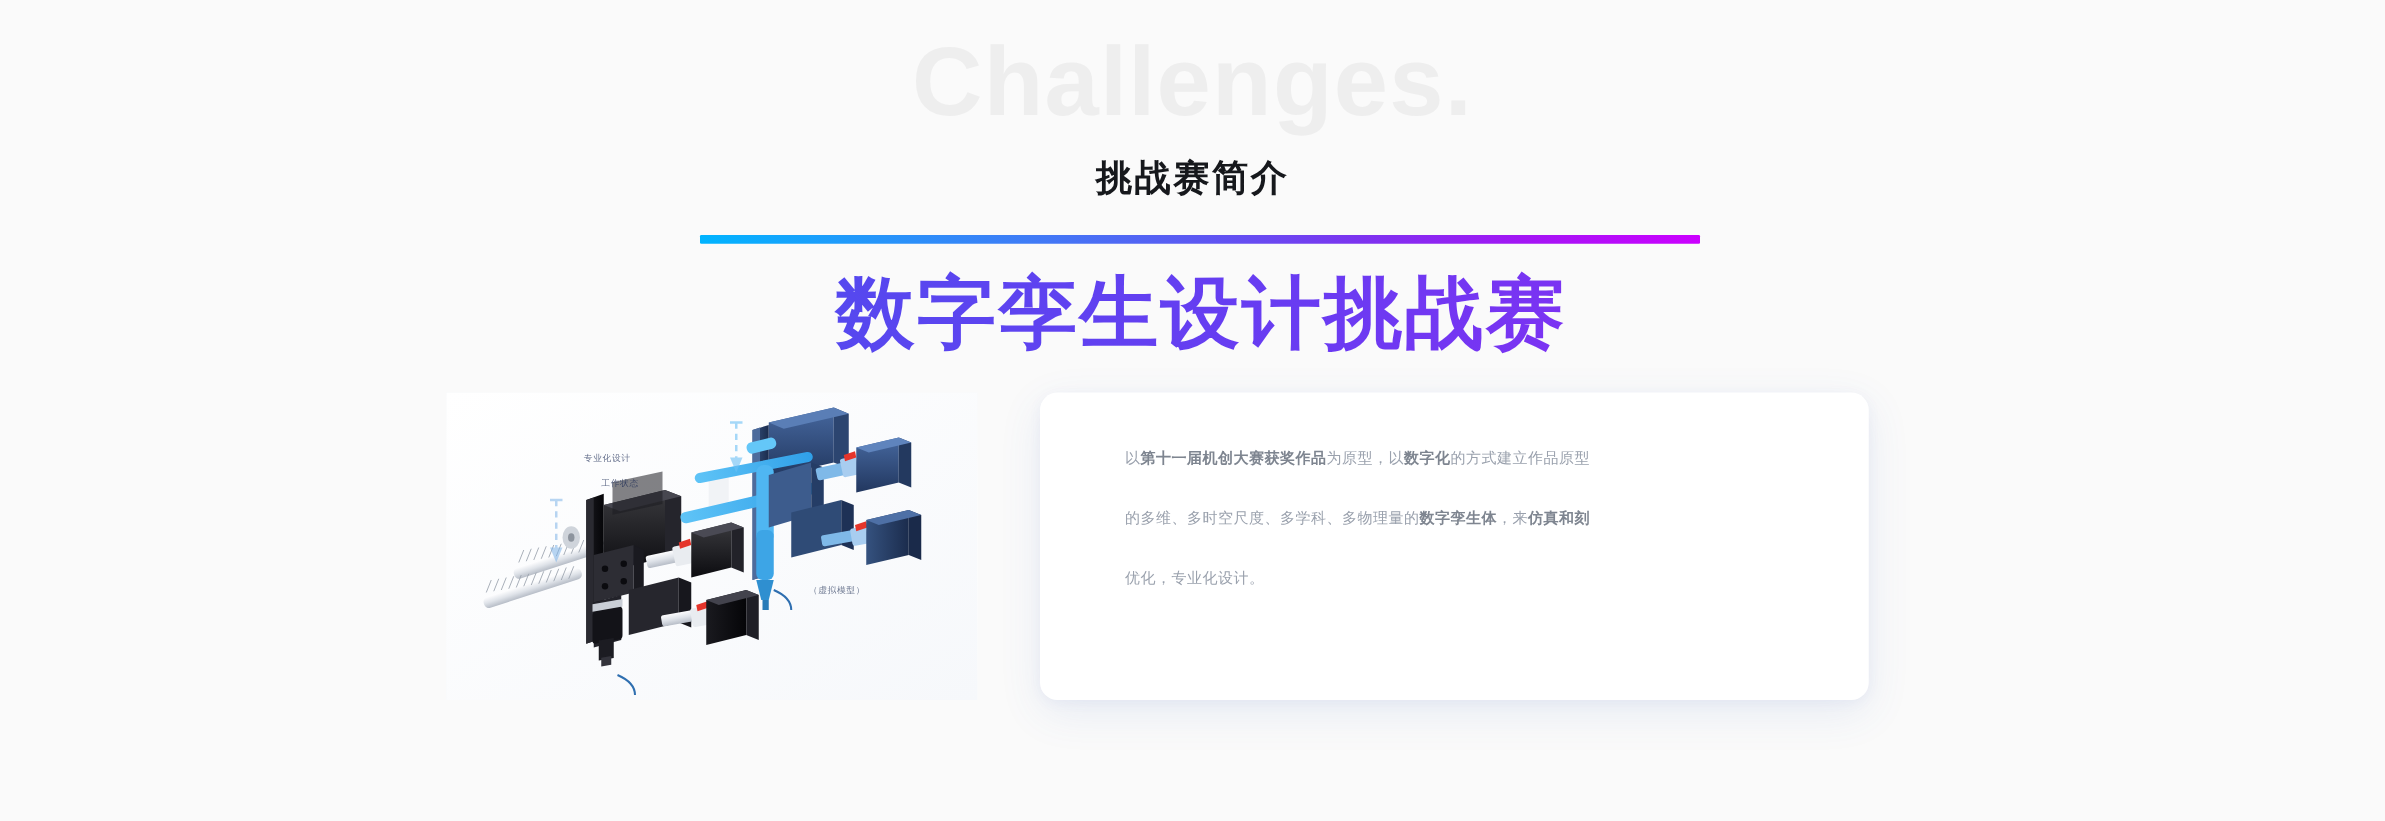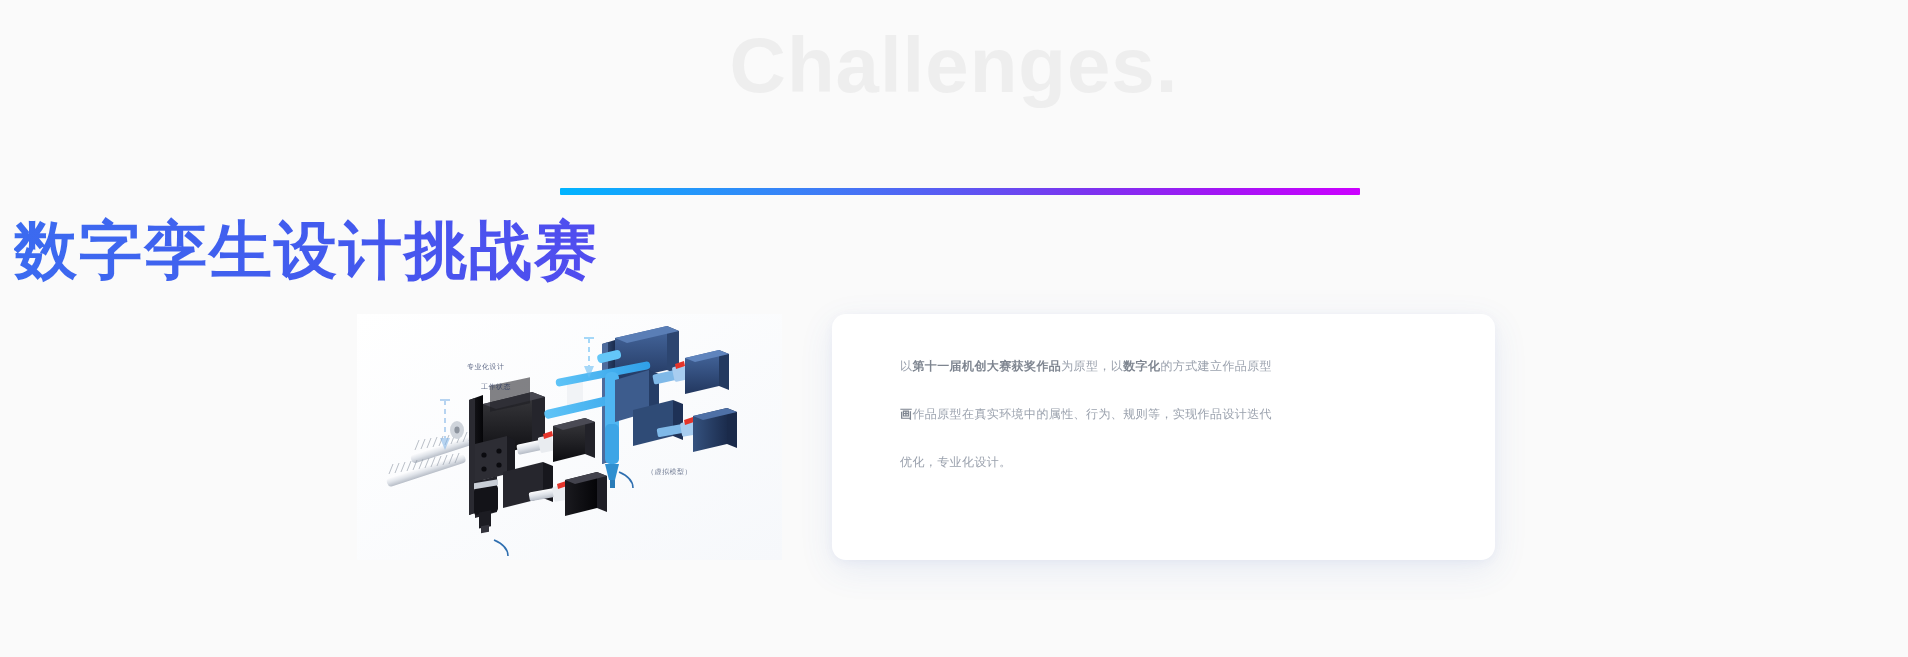--- a/index.html
+++ b/index.html
@@ -42,20 +42,21 @@
     position:absolute;
     left:560px; top:188px;
     width:800px; height:7px;
     border-radius:1px;
     background:linear-gradient(90deg,#00b4ff 0%,#1f9bfb 14%,#3f7bf6 33%,#5c57f2 50%,#7c33ef 66%,#a216f4 82%,#cc00ff 100%);
   }
 
   .main-title {
     position:absolute;
     left:0; right:0; top:214px;
+    text-align:center;
     font-family:"Liberation Serif","DejaVu Serif",serif;
     font-size:63px;
     font-weight:bold;
     letter-spacing:2px;
     line-height:1.18;
     background:linear-gradient(100deg,#3b6bf0 0%,#4359ee 18%,#5747ef 36%,#6a3bf2 55%,#8a2cf3 74%,#a81ff5 90%,#bb18f6 100%);
     -webkit-background-clip:text;
     background-clip:text;
     color:transparent;
     -webkit-text-fill-color:transparent;
@@ -116,20 +117,21 @@
 </style>
 </head>
 <body>
 
 <div class="page">
 
   <div class="header-block">
 
     <div class="watermark">Challenges.</div>
 
+    <div class="section-sub">挑战赛简介</div>
 
     <div class="gradient-rule"></div>
 
     <div class="main-title">数字孪生设计挑战赛</div>
   </div>
 
   <div class="content">
 
     <div class="illustration">
       <svg class="illu-canvas" viewBox="0 0 425 246" preserveAspectRatio="xMidYMid meet">
@@ -286,19 +288,19 @@
       </svg>
 
       <div class="illu-label dark" style="left:110px; top:48px;">专业化设计</div>
       <div class="illu-label dark" style="left:124px; top:68px;">工作状态</div>
       <div class="illu-label mono" style="left:290px; top:153px;">（虚拟模型）</div>
     </div>
 
     <div class="info-card">
       <div class="card-body">
         <div class="card-line"><span>以</span><b>第十一届机创大赛获奖作品</b><span>为原型，以</span><b>数字化</b><span>的方式建立作品原型</span></div>
-        <div class="card-line"><b>画</b><span>作品原型在真实环境中的属性、行为、规则等，实现作品设计迭代</span></div>
+        <div class="card-line"><span>的多维、多时空尺度、多学科、多物理量的</span><b>数字孪生体</b><span>，来</span><b>仿真和刻</b></div>
         <div class="card-line"><span>优化，专业化设计。</span></div>
       </div>
     </div>
 
   </div>
 </div>
 
 </body></html>

